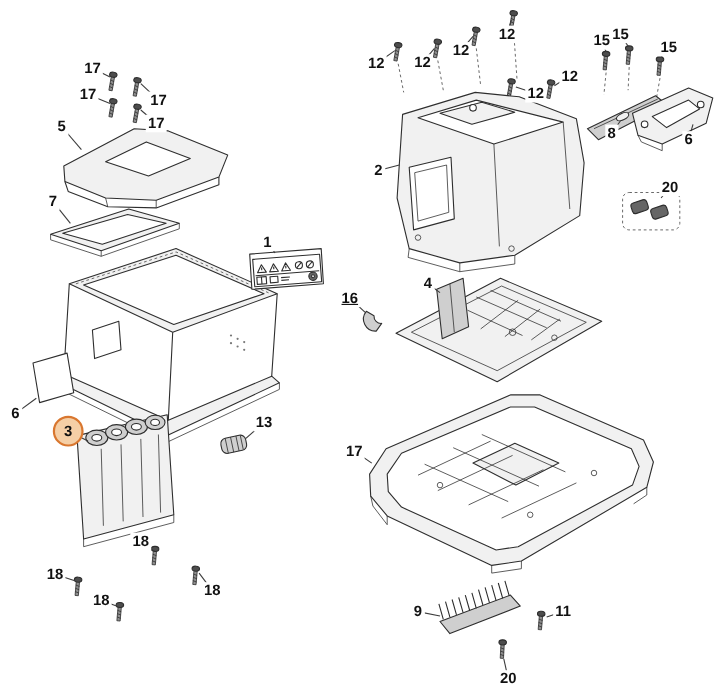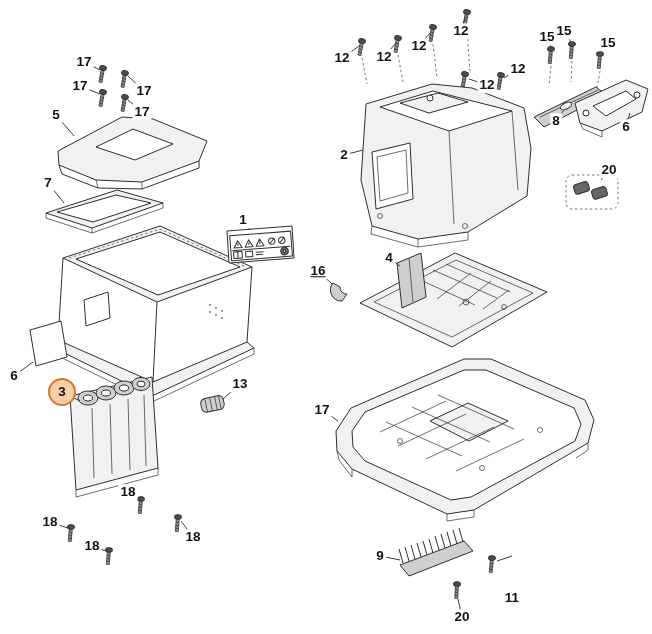--- a/index.html
+++ b/index.html
@@ -289,16 +289,16 @@
       <span class="callout" style="left: 564px; top: 31px;">15</span>
       <span class="callout" style="left: 608px; top: 43px;">15</span>
       <span class="callout" style="left: 556px; top: 121px;">8</span>
       <span class="callout" style="left: 626px; top: 127px;">6</span>
       <span class="callout" style="left: 344px; top: 155px;">2</span>
       <span class="callout" style="left: 609px; top: 170px;">20</span>
       <span class="callout" style="left: 318px; top: 271px; text-decoration: underline;">16</span>
       <span class="callout" style="left: 389px; top: 258px;">4</span>
       <span class="callout" style="left: 322px; top: 410px;">17</span>
       <span class="callout" style="left: 380px; top: 556px;">9</span>
-      <span class="callout" style="left: 512px; top: 556px; margin-top: 42px;">11</span>
+      <span class="callout" style="left: 512px; top: 556px;">11</span>
       <span class="callout" style="left: 462px; top: 617px; text-align: right;">20</span>
     </div>
 </div>
 
 </body></html>

